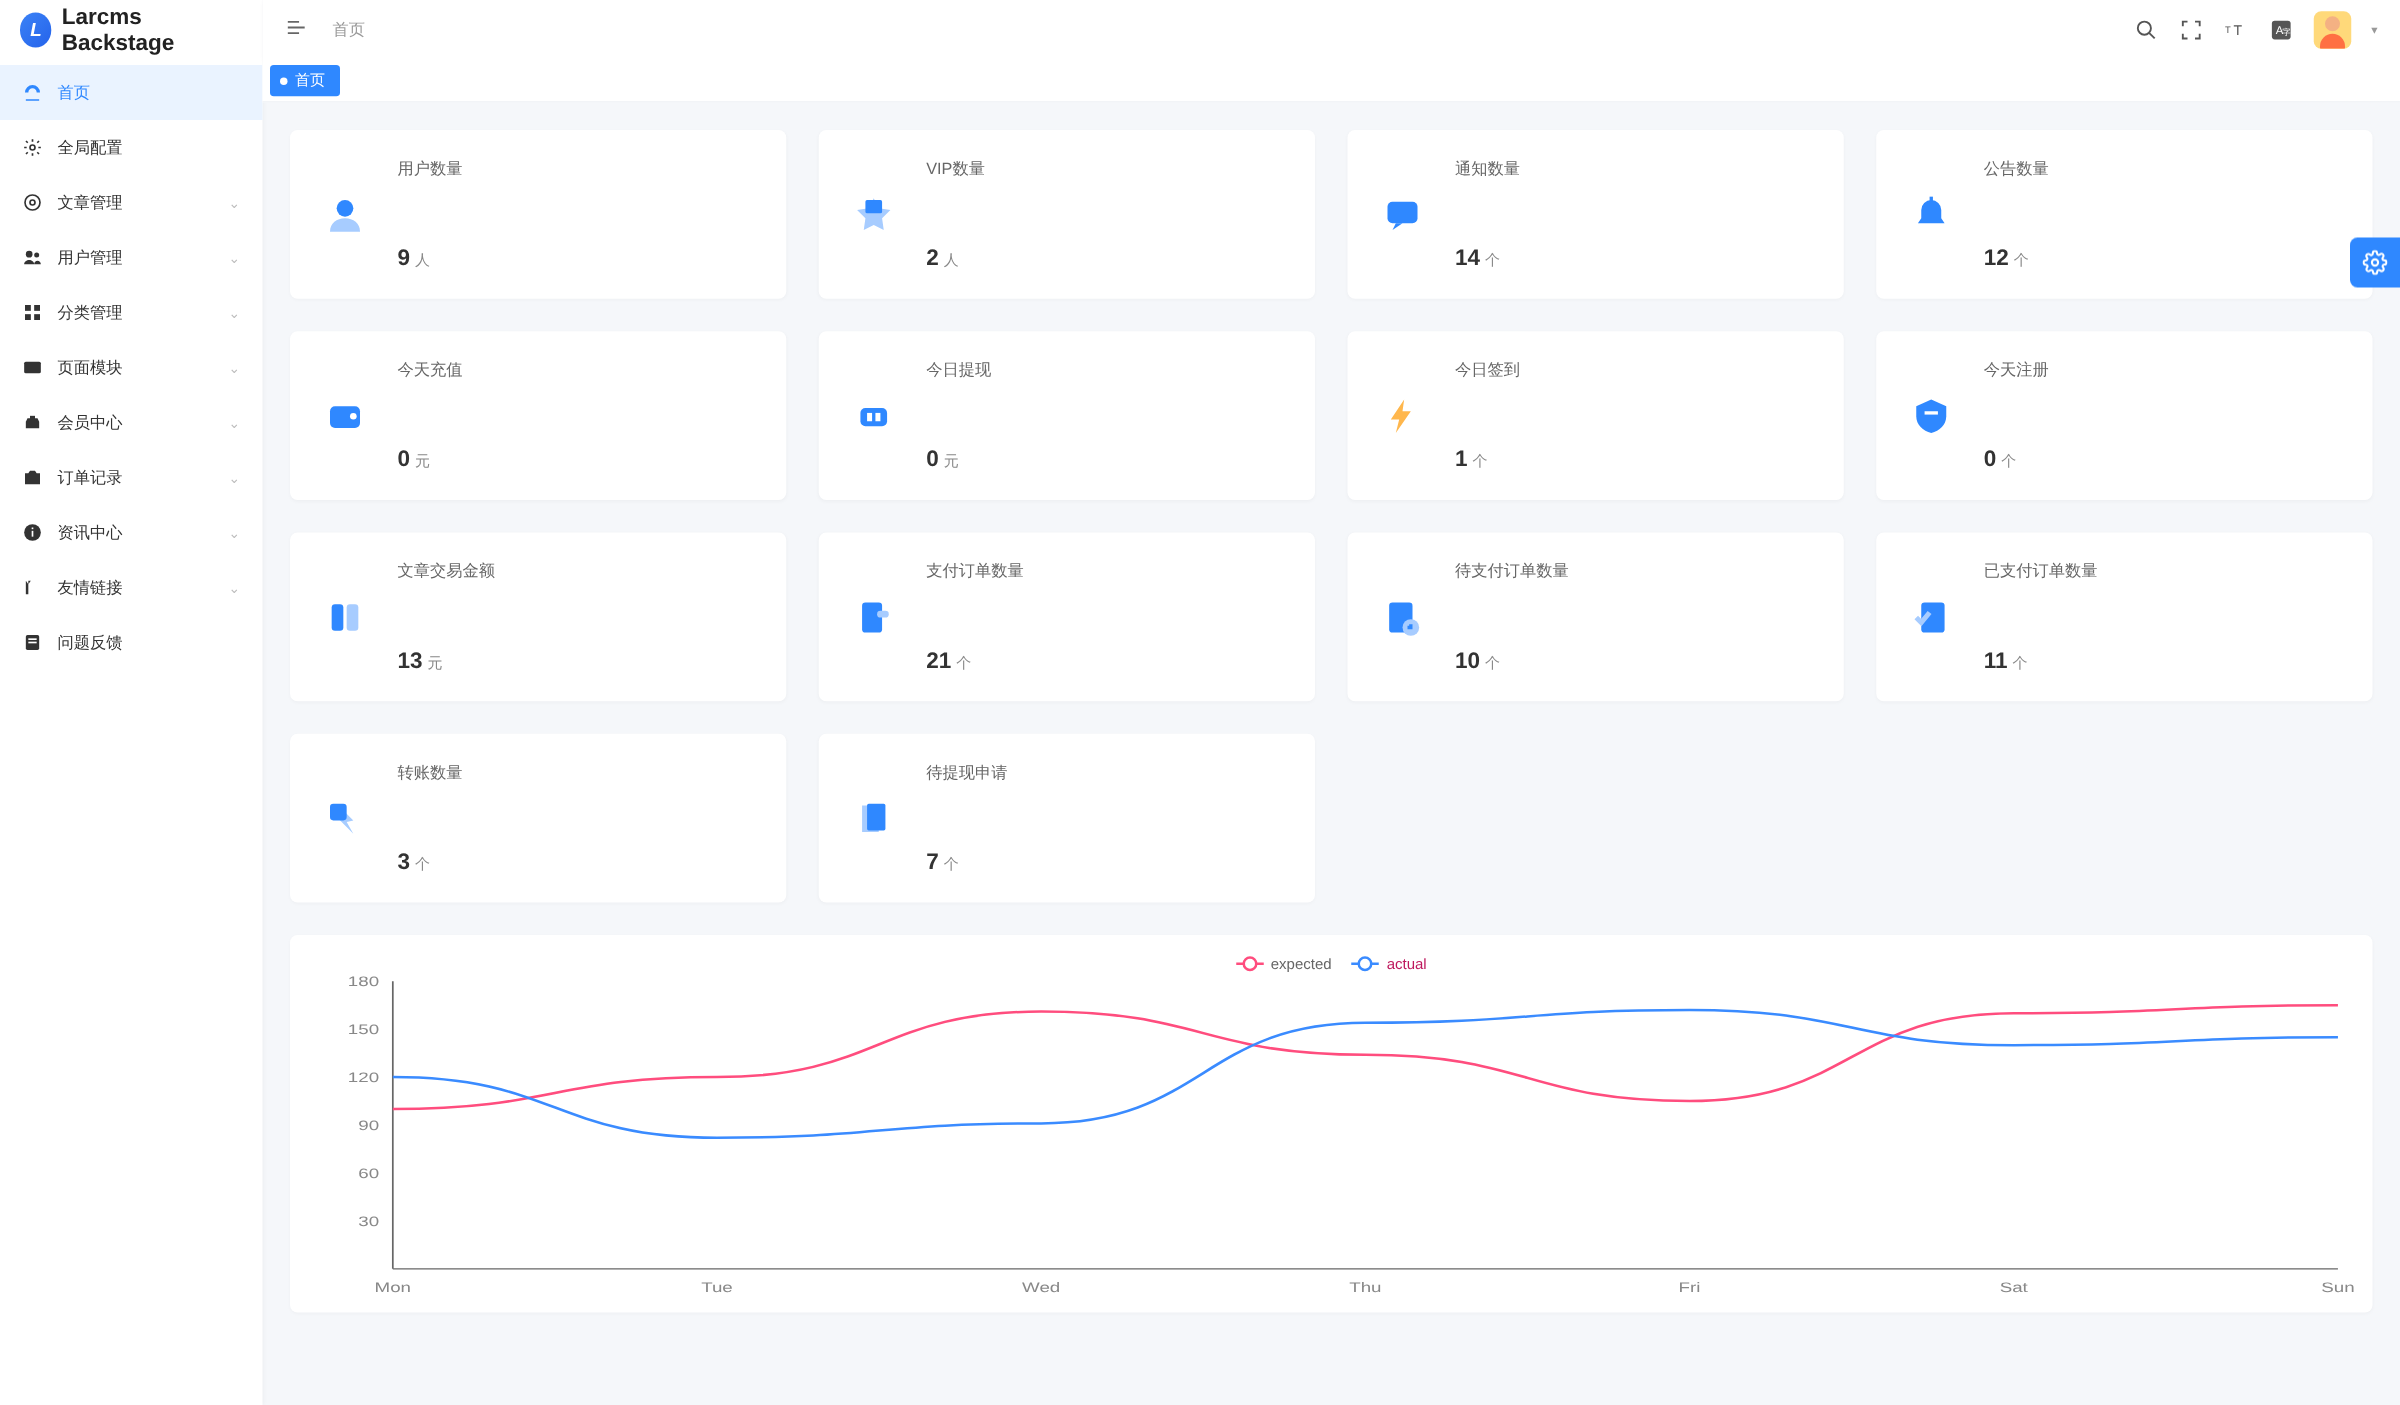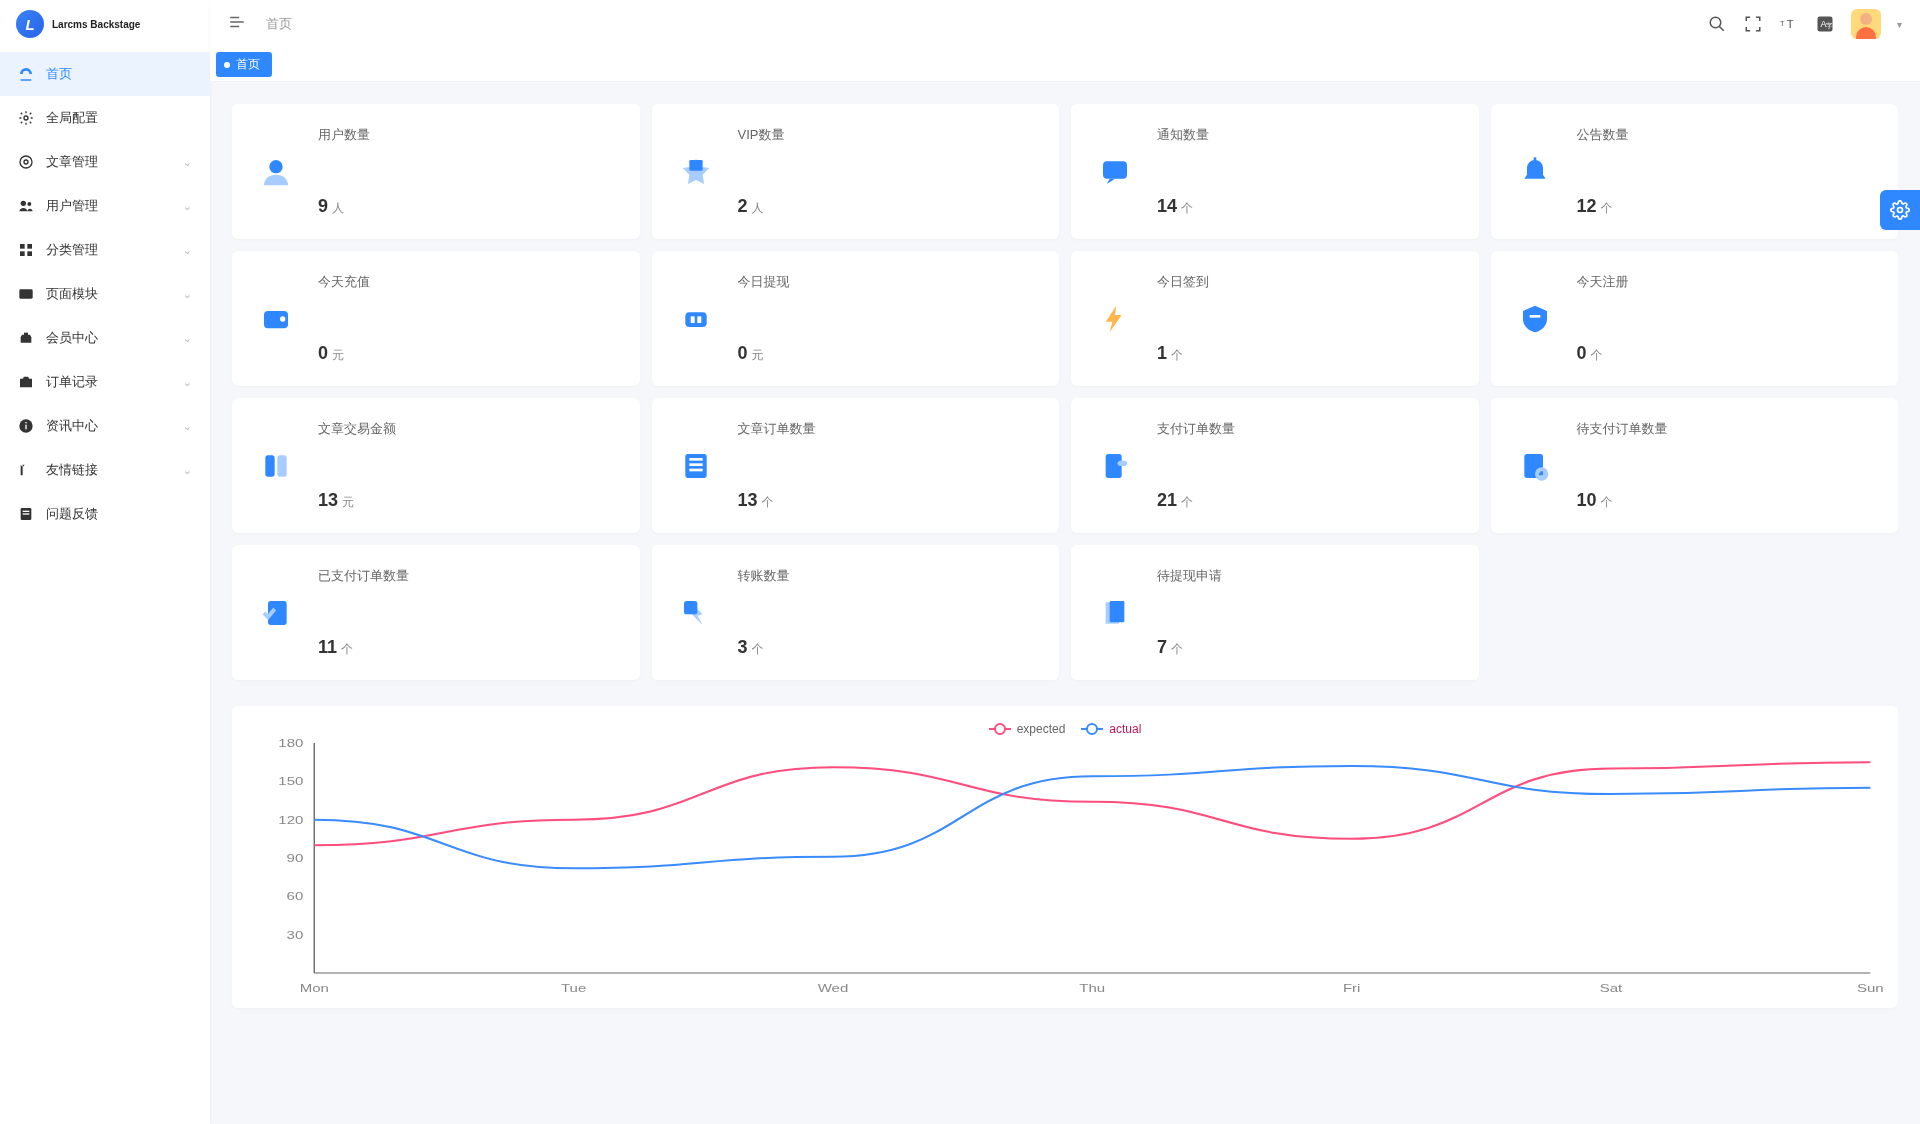--- a/index.html
+++ b/index.html
@@ -3,21 +3,21 @@
 <meta charset="utf-8">
 <style>
 * { box-sizing: border-box; margin: 0; padding: 0; }
 body { font-family: "Microsoft YaHei", Arial, sans-serif; background: #f5f7fa; color: #333; overflow-x: hidden; }
 .app { display: flex; width: 100vw; height: 100vh; }
 
 
 .sidebar { width: 210px; background: #fff; height: 100%; flex-shrink: 0; box-shadow: 0 1px 4px rgba(0,0,0,.05); display: flex; flex-direction: column; }
 .logo-area { display: flex; align-items: center; gap: 8px; padding: 10px 16px; height: 48px; }
 .logo-badge { width: 28px; height: 28px; border-radius: 50%; background: linear-gradient(135deg,#3B82F6,#2563EB); display: flex; align-items: center; justify-content: center; color: #fff; font-weight: 700; font-style: italic; font-size: 15px; }
-.logo-text { font-size: 10px; font-weight: 600; color: #222; }
+.logo-text { font-size: 18px; font-weight: 600; color: #222; }
 .menu { list-style: none; padding-top: 4px; }
 .menu li { display: flex; align-items: center; justify-content: space-between; padding: 13px 18px; font-size: 13px; color: #333; cursor: pointer; }
 .menu li .label-wrap { display: flex; align-items: center; gap: 12px; }
 .menu li.active { background: #eaf3ff; }
 .menu li.active .icon, .menu li.active .label { color: #2f88ff; }
 .menu .icon { width: 16px; height: 16px; display: inline-flex; align-items: center; justify-content: center; color: #333; }
 .menu .chev { color: #bbb; font-size: 11px; }
 
 
 .main { flex: 1; display: flex; flex-direction: column; min-width: 0; }
@@ -32,21 +32,21 @@
 .avatar::before { content: ""; position: absolute; top: 4px; left: 50%; transform: translateX(-50%); width: 12px; height: 12px; border-radius: 50%; background: #f4b183; }
 .caret { font-size: 10px; color: #999; }
 
 
 .tabstrip { background: #fff; padding: 4px 6px; display: flex; gap: 6px; border-bottom: 1px solid #eef1f5; }
 .tab { background: #2f88ff; color: #fff; font-size: 12px; padding: 4px 12px 4px 8px; border-radius: 3px; display: flex; align-items: center; gap: 6px; cursor: pointer; }
 .tab .dot { width: 6px; height: 6px; border-radius: 50%; background: #fff; }
 
 
 .content { flex: 1; overflow: auto; padding: 22px; }
-.card-grid { display: grid; grid-template-columns: repeat(4, 1fr); gap: 12px; margin-bottom: 26px; }
+.card-grid { display: grid; grid-template-columns: repeat(4, 1fr); gap: 26px; margin-bottom: 26px; }
 .card { background: #fff; border-radius: 6px; padding: 22px 22px 22px 26px; display: flex; align-items: center; gap: 24px; box-shadow: 0 1px 3px rgba(0,0,0,.03); }
 .card-icon { width: 36px; height: 36px; border-radius: 6px; display: flex; align-items: center; justify-content: center; color: #2f88ff; }
 .card-icon svg { width: 32px; height: 32px; }
 .card-body { display: flex; flex-direction: column; gap: 6px; }
 .card-title { font-size: 13px; color: #666; }
 .card-value { font-size: 18px; font-weight: 600; color: #333; margin-top: 46px; }
 .card-unit { font-size: 12px; font-weight: 400; color: #888; margin-left: 4px; }
 
 
 .chart-panel { background: #fff; border-radius: 6px; padding: 10px 14px; box-shadow: 0 1px 3px rgba(0,0,0,.03); text-align: right; }
@@ -357,34 +357,20 @@
           <div class="card">
     <div class="card-icon">
               <svg viewBox="0 0 24 24" fill="#2f88ff">
                 <rect x="4" y="4" width="7" height="16" rx="2"></rect>
                 <rect x="13" y="4" width="7" height="16" rx="2" fill="#a7ccff"></rect>
               </svg>
             </div>
     <div class="card-body">
       <div class="card-title">文章交易金额</div>
       <div class="card-value">13<span class="card-unit">元</span></div>
-    </div>
-          </div>
-          <div class="card">
-    <div class="card-icon">
-              <svg viewBox="0 0 24 24" fill="#2f88ff">
-                <rect x="4" y="3" width="16" height="18" rx="2"></rect>
-                <rect x="7" y="6" width="10" height="2" fill="#fff"></rect>
-                <rect x="7" y="10" width="10" height="2" fill="#fff"></rect>
-                <rect x="7" y="14" width="10" height="2" fill="#fff"></rect>
-              </svg>
-            </div>
-    <div class="card-body">
-      <div class="card-title">文章订单数量</div>
-      <div class="card-value">13<span class="card-unit">个</span></div>
     </div>
           </div>
           <div class="card">
     <div class="card-icon">
               <svg viewBox="0 0 24 24" fill="#2f88ff">
                 <rect x="5" y="3" width="12" height="18" rx="2"></rect>
                 <rect x="14" y="8" width="7" height="4" rx="2" fill="#a7ccff"></rect>
               </svg>
             </div>
     <div class="card-body">

